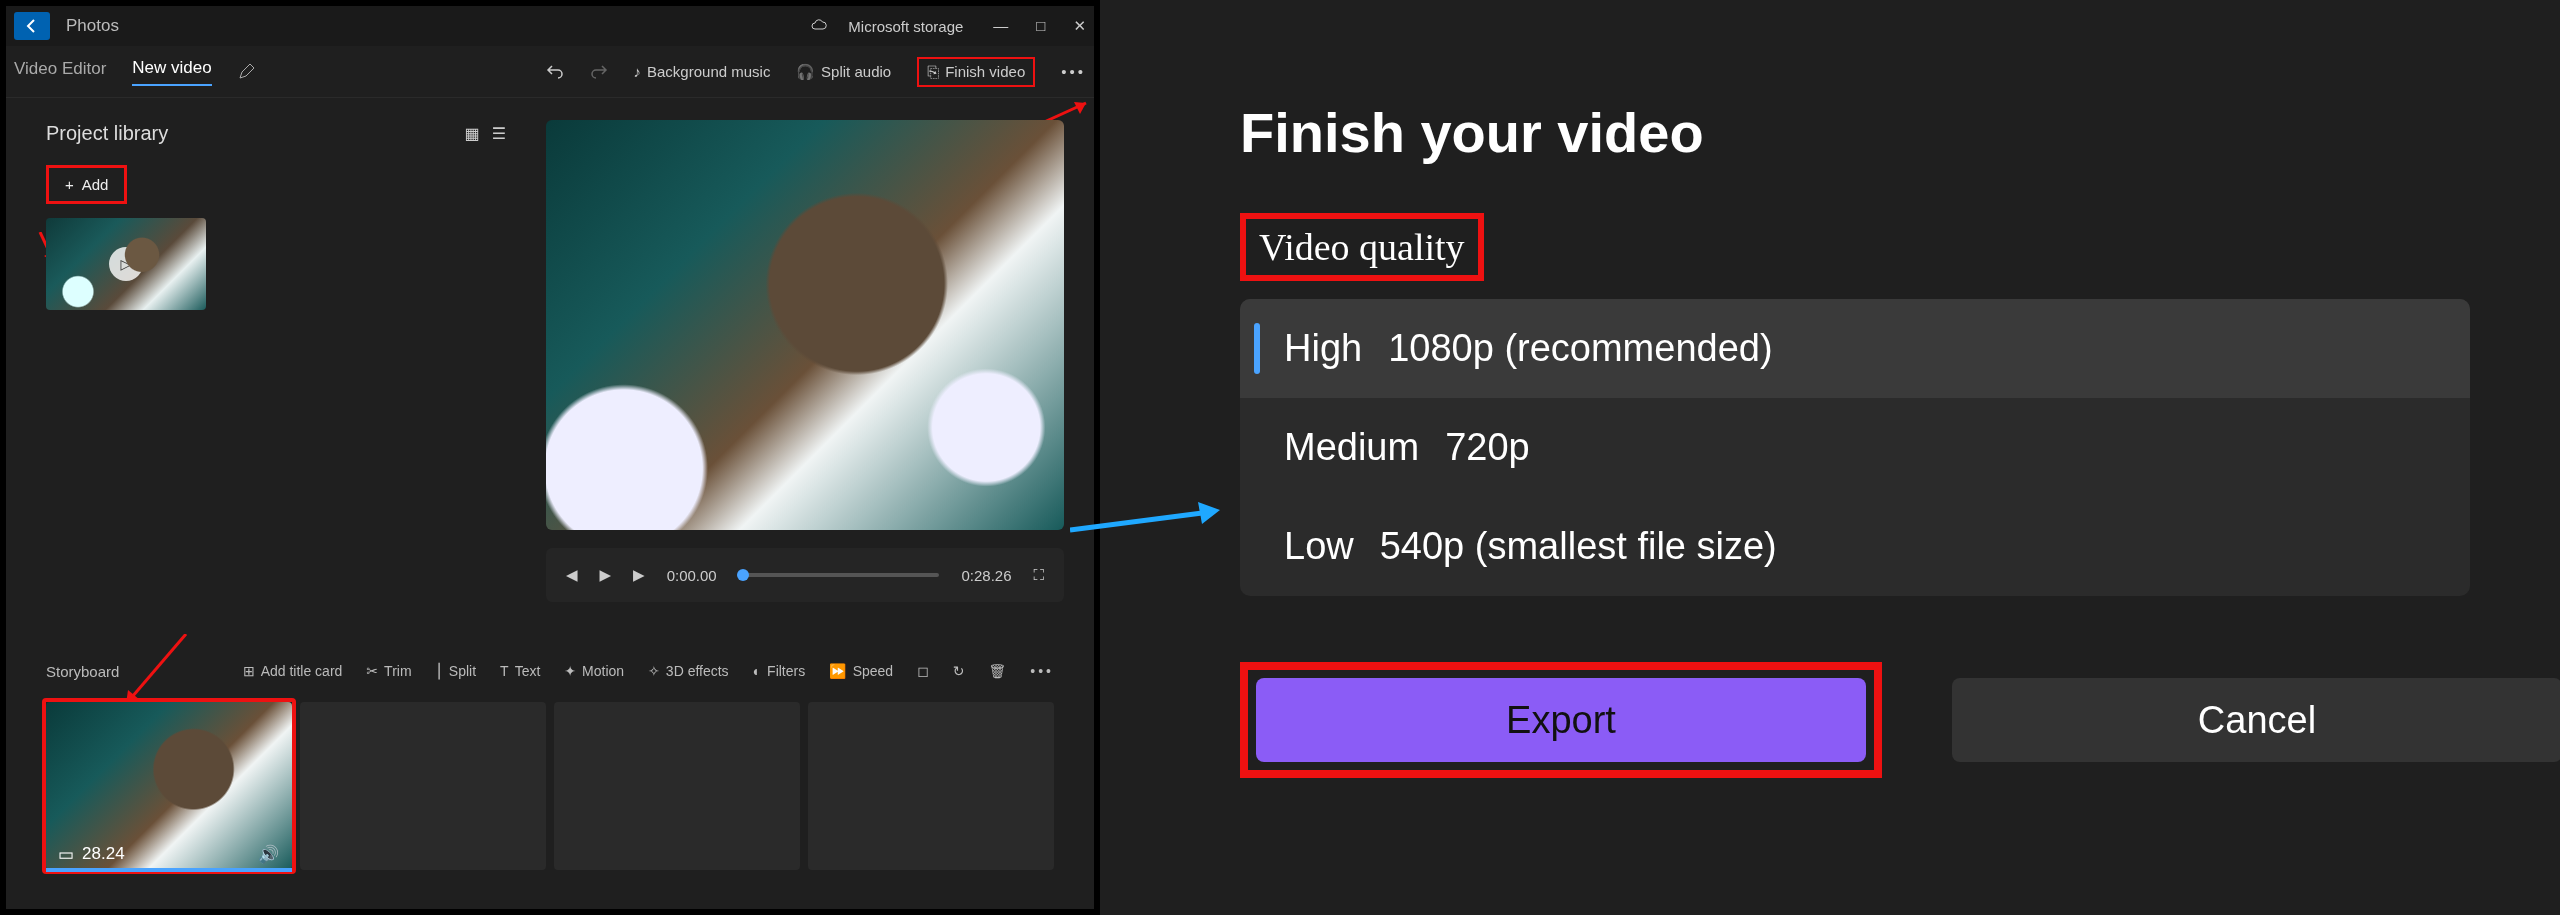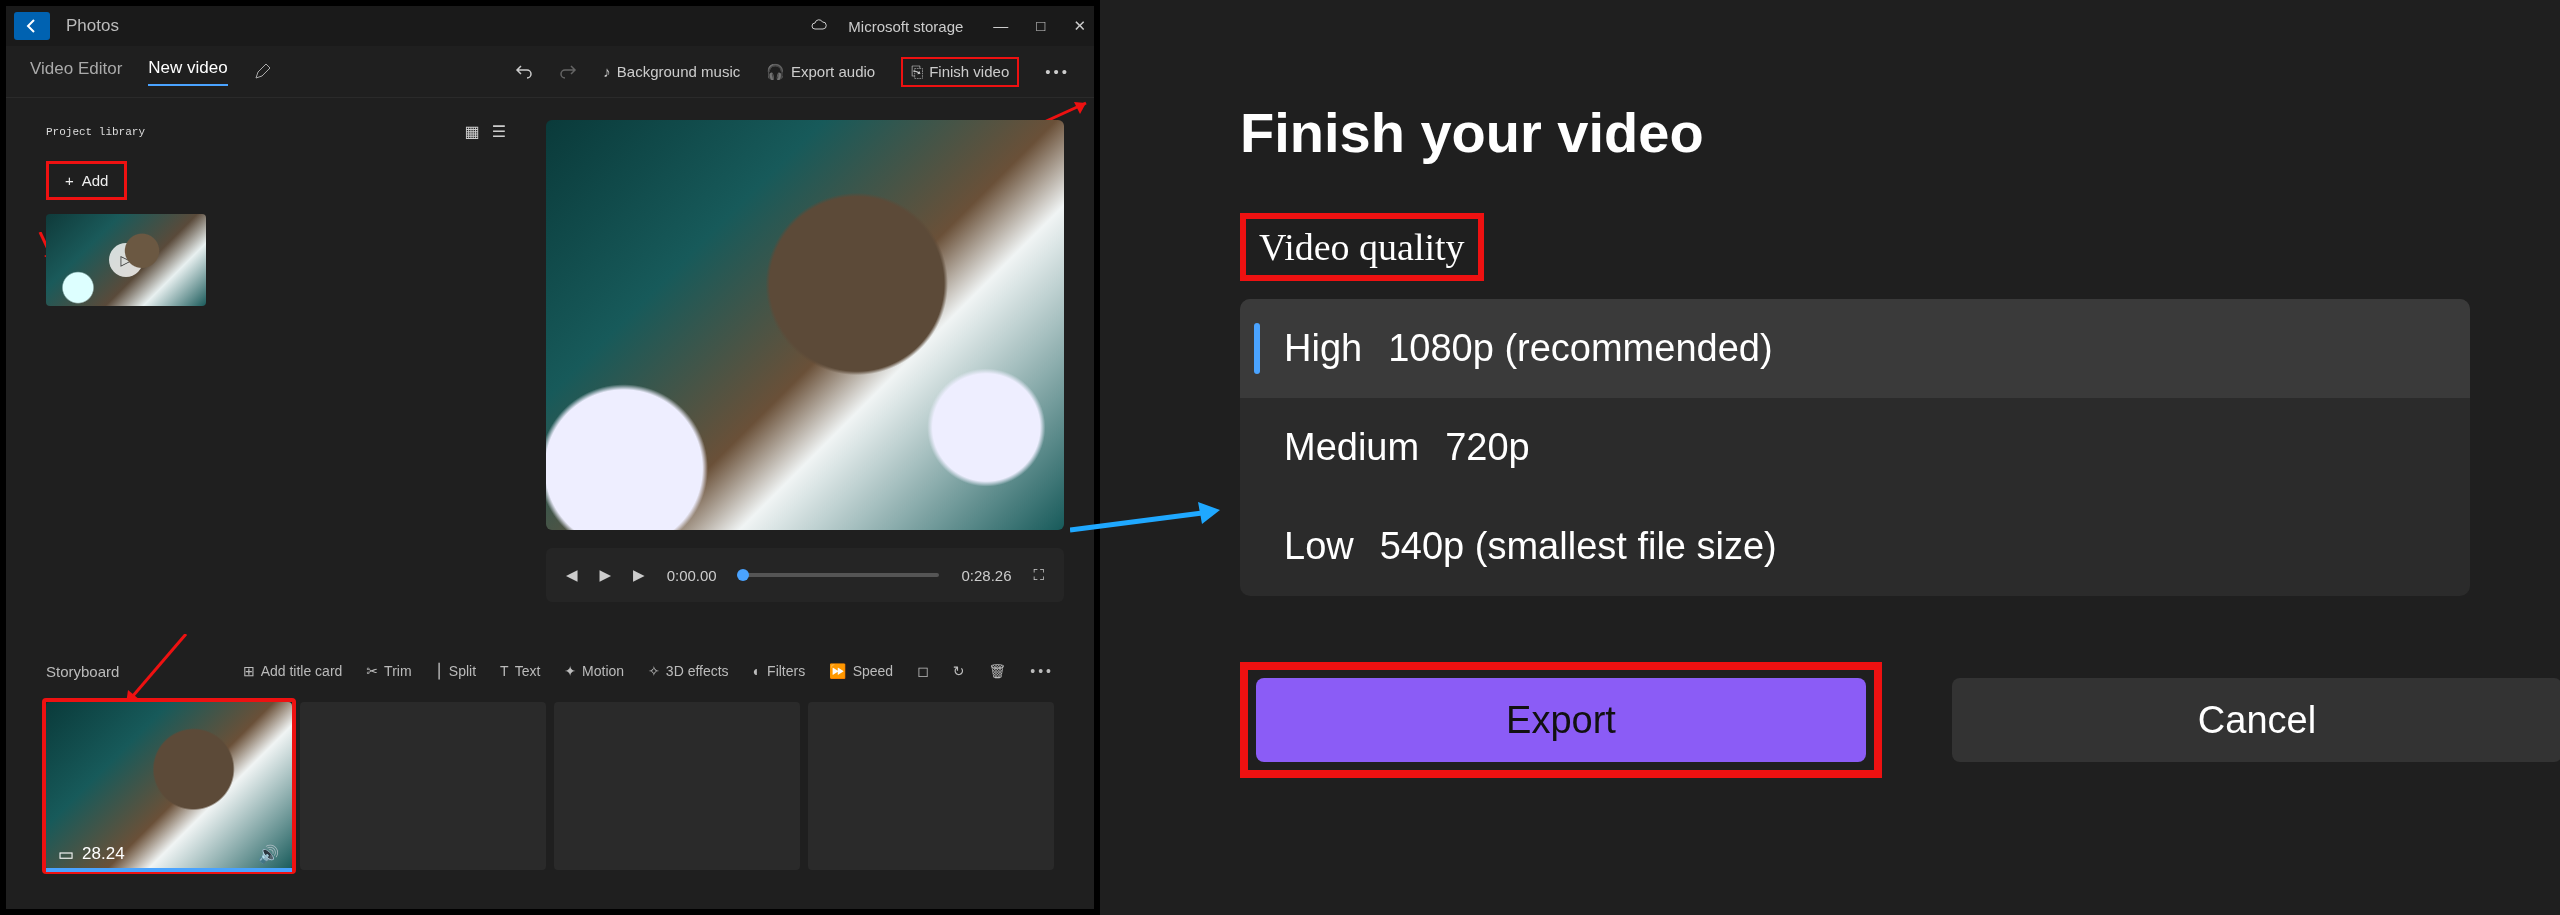--- a/index.html
+++ b/index.html
@@ -8,34 +8,34 @@
   
   .left-panel { width: 1175px; height: 100%; background: #1f1f1f; position: relative; border: 6px solid #000; }
 
   .titlebar { height: 40px; background: #1a1a1a; display: flex; align-items: center; padding: 0 8px; color: #bbb; font-size: 17px; }
   .back-btn { width: 36px; height: 28px; background: #0062b1; color: #fff; display: flex; align-items: center; justify-content: center; border-radius: 3px; margin-right: 16px; }
   .titlebar .spacer { flex: 1; }
   .storage { display: flex; align-items: center; gap: 21px; font-size: 15px; color: #ccc; margin-right: 30px;}
   .win-btns { display: flex; gap: 28px; color: #ccc; }
   .win-btns span { font-size: 15px; }
 
-  .tabbar { height: 52px; display: flex; align-items: center; padding: 0 24px; gap: 26px; color: #aaa; font-size: 17px; border-bottom: 1px solid #2a2a2a; }
+  .tabbar { height: 52px; display: flex; align-items: center; padding: 0 8px; gap: 26px; color: #aaa; font-size: 17px; border-bottom: 1px solid #2a2a2a; }
   .tab { padding-bottom: 6px; }
   .tab.active { color: #fff; border-bottom: 2px solid #4aa3ff; }
   .pencil { color: #aaa; }
   .tabbar .gap { flex: 1; }
   .tool-item { display: flex; align-items: center; gap: 6px; font-size: 15px; color: #ccc; }
   .tool-icon { font-size: 15px; }
   .redbox { border: 2px solid #e11; padding: 4px 8px; }
   .more-dots { letter-spacing: 3px; }
 
   .content-row { display: flex; height: 550px; }
   .sidebar { width: 540px; padding: 24px 40px; color: #ccc; }
   .lib-head { display: flex; align-items: center; justify-content: space-between; margin-bottom: 20px; }
-  .lib-title { font-size: 11px; color: #ddd; font-family: Liberation Mono, monospace; }
+  .lib-title { font-size: 20px; color: #ddd; }
   .view-opts { display: flex; gap: 12px; color: #ccc; }
   .add-btn { display: inline-flex; align-items: center; gap: 8px; padding: 6px 14px; font-size: 15px; color: #eee; }
   .redbox2 { border: 3px solid #e11; padding: 2px; display:inline-block; }
 
   .thumb { width: 160px; height: 92px; margin-top: 14px; border-radius: 4px; position: relative; background: linear-gradient(135deg,#0f3a3a 0%,#1a5a5a 30%,#5a4a3a 60%,#e8f0f0 75%,#1a5a5a 100%); overflow:hidden;}
   .thumb::after{content:"";position:absolute;inset:0;background:radial-gradient(circle at 60% 40%,#6b5842 0 15%,transparent 16%),radial-gradient(circle at 20% 80%,#dff 0 10%,transparent 11%);}
   .play-circle { position: absolute; left: 50%; top: 50%; transform: translate(-50%,-50%); width: 34px; height: 34px; border-radius: 50%; background: #ffffffcc; display: flex; align-items: center; justify-content: center; color: #333; font-size: 14px; }
 
   .preview-area { flex: 1; padding: 22px 30px 0 0; display: flex; flex-direction: column; }
   .preview { height: 410px; border-radius: 6px; background: linear-gradient(135deg,#0a3a3a 0%,#175a5a 30%,#6a5038 55%,#f0f4f4 65%,#175a5a 100%); position: relative; overflow:hidden;}
@@ -125,21 +125,21 @@
       <svg width="18" height="18" viewBox="0 0 18 18">
           <path d="M12 3 L16 7 L12 11 M16 7 H6 a4 4 0 0 0 0 8" stroke="#ccc" fill="none" stroke-width="1.5"></path>
         </svg>
     </span>
     <span class="tool-item">
       <span class="tool-icon">♪</span>
         <span>Background music</span>
     </span>
     <span class="tool-item">
       <span class="tool-icon">🎧</span>
-        <span>Export audio</span>
+        <span>Split audio</span>
     </span>
     <span class="tool-item redbox">
       <span class="tool-icon">⎘</span>
         <span>Finish video</span>
     </span>
     <span class="tool-item more-dots">•••</span>
   </div>
 
   <svg class="arrow" style="left:970px;top:92px" width="120" height="60">
     <line x1="0" y1="55" x2="110" y2="5" stroke="#e11" stroke-width="3"></line>

